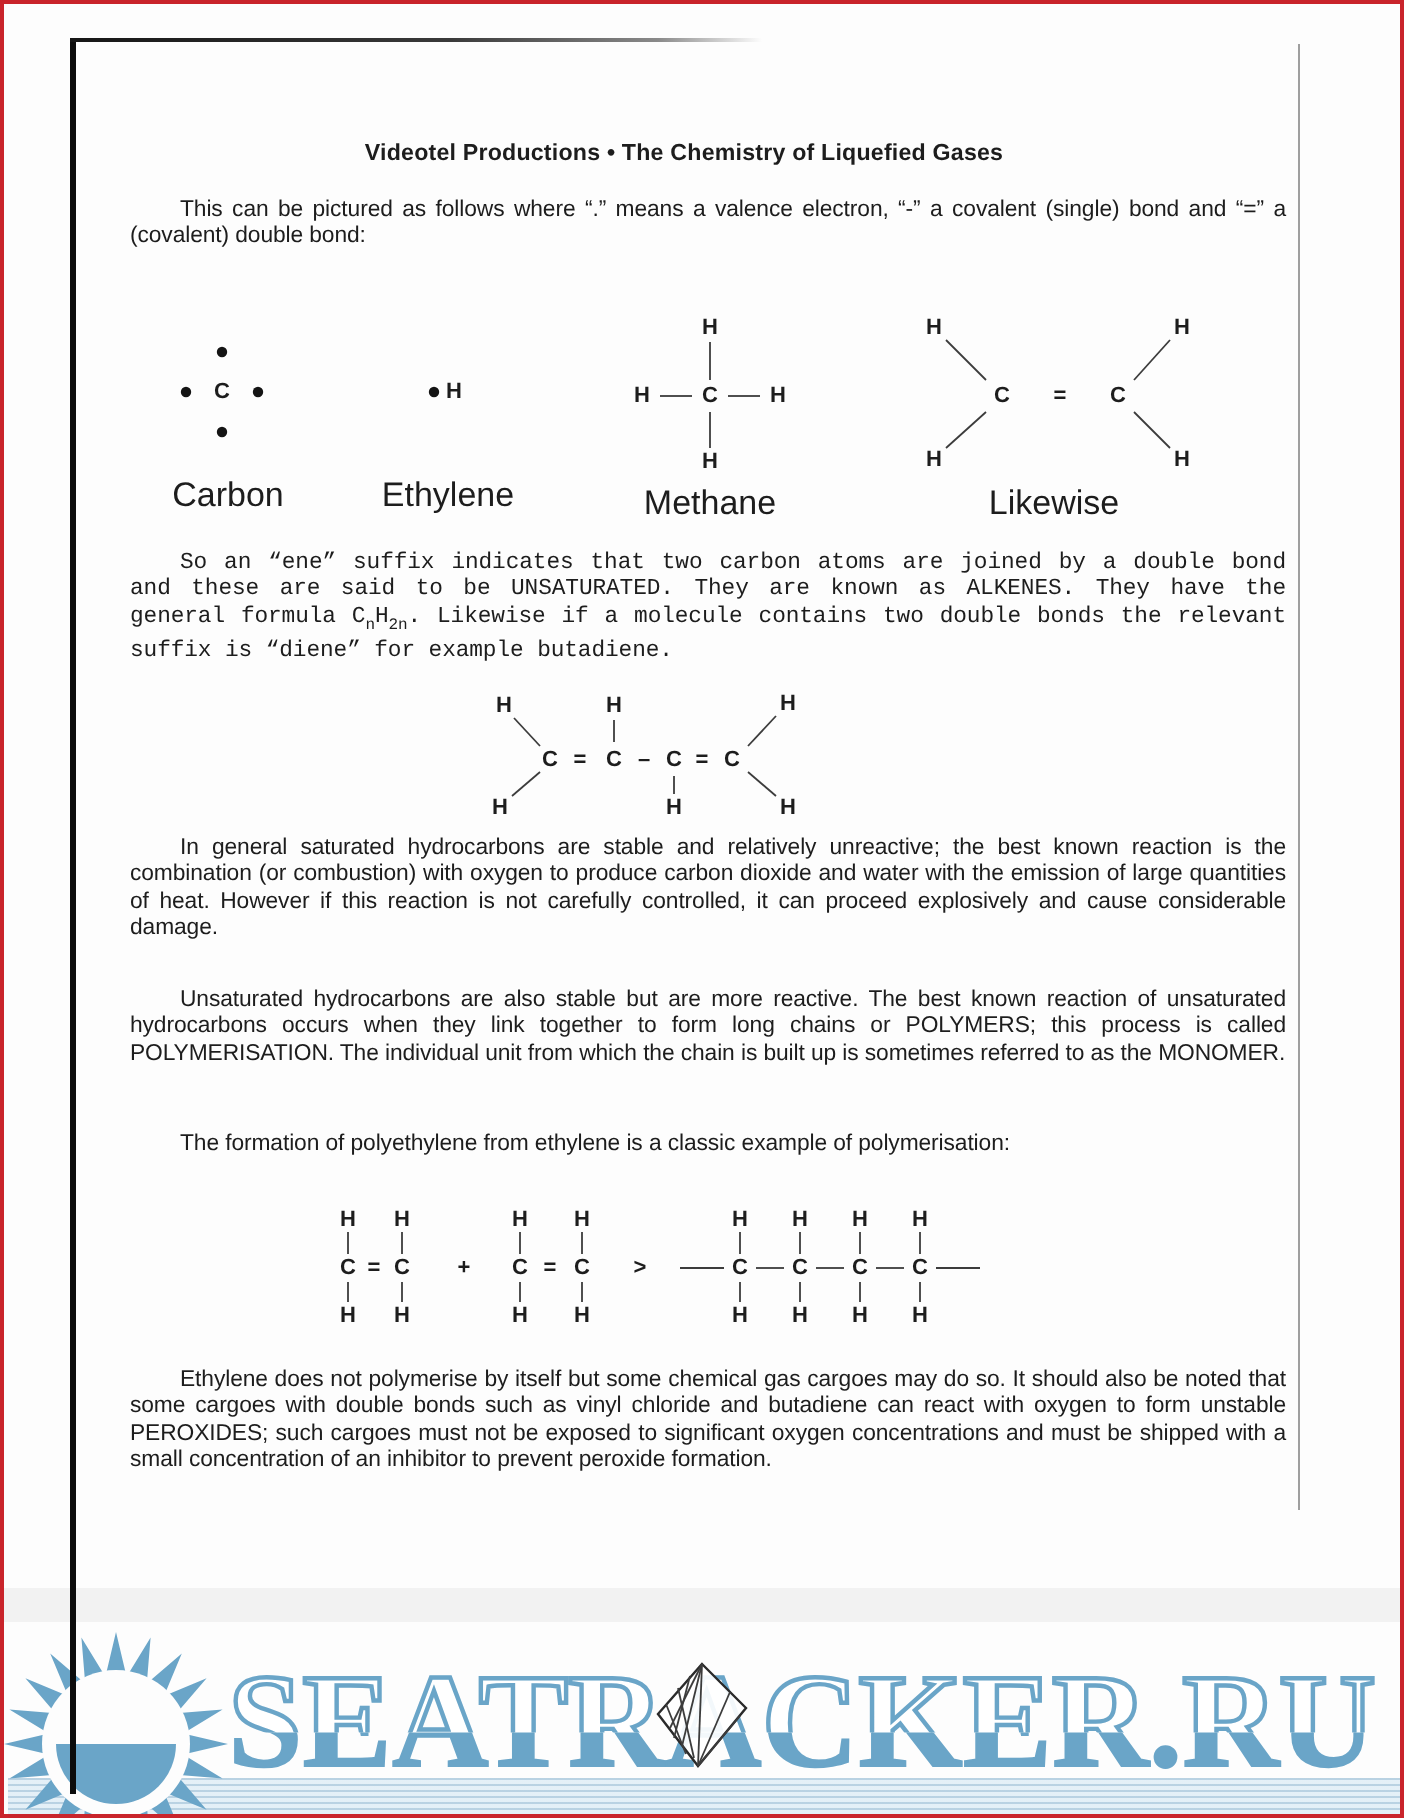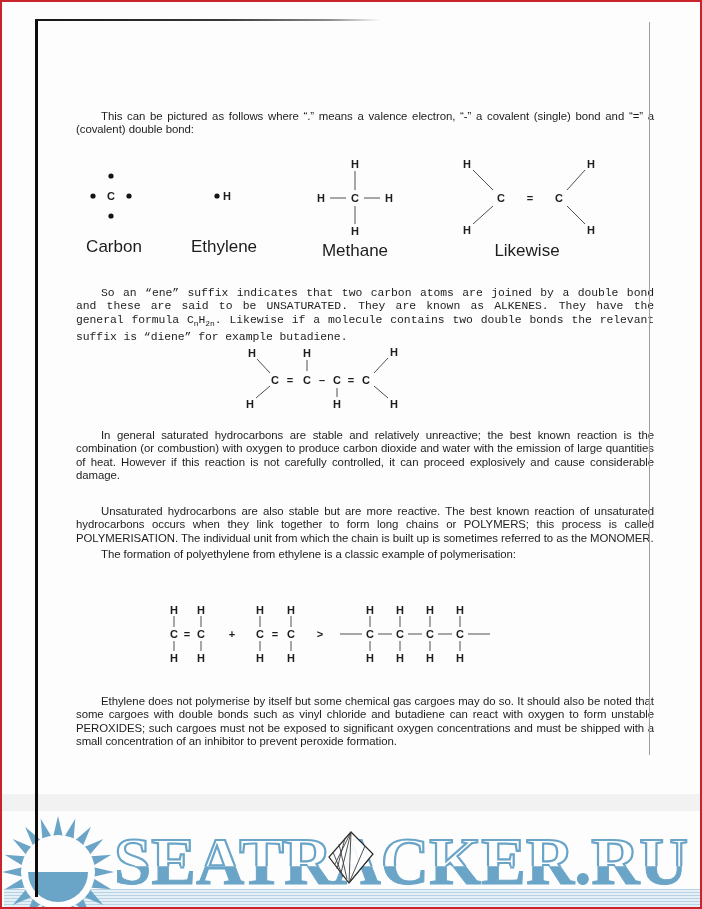--- a/index.html
+++ b/index.html
@@ -9,24 +9,24 @@
     font-family:"Liberation Sans",sans-serif;color:#1d1d1d;
   }
   
   .frame-left{position:absolute;left:33px;top:17px;width:3px;height:878px;background:#0c0c0c;z-index:30;}
   .frame-top{position:absolute;left:33px;top:17px;height:2px;width:346px;
     background:linear-gradient(to right,#161616 0%,#3a3a3a 55%,#8a8a8a 85%,rgba(160,160,160,0) 100%);z-index:30;}
   .frame-right{position:absolute;left:647px;top:20px;width:1px;height:733px;background:#9f9f9f;z-index:30;}
   
   .title{position:absolute;left:33px;top:68px;width:614px;text-align:center;
     font-size:11.6px;font-weight:600;letter-spacing:.1px;}
-  p.body{position:absolute;left:63px;width:578px;margin:11px;text-align:justify;
+  p.body{position:absolute;left:63px;width:578px;margin:0;text-align:justify;
     text-indent:25px;font-size:11.4px;line-height:13.4px;letter-spacing:-.05px;}
   #p1{top:97px;} #p2{top:274px;font-family:Liberation Mono, monospace;} #p3{top:416px;} #p4{top:492px;}
-  #p5{top:535px;} #p6{top:682px;}
+  #p5{top:564px;} #p6{top:682px;}
   sub{font-size:8px;}
   
   .diag{position:absolute;text-align:center;}
   .diag .cap{font-size:17px;font-weight:500;margin-top:1px;}
   svg text{text-anchor:middle;dominant-baseline:central;fill:#1d1d1d;
     font-family:"Liberation Sans",sans-serif;font-size:11px;font-weight:600;}
   svg line{stroke:#3c3c3c;stroke-width:0.9;}
   
   .scanband{position:absolute;left:0;top:792px;width:702px;height:17px;background:#efefef;opacity:.8;z-index:5;}
   .waterband{position:absolute;left:2px;top:887px;width:696px;height:19px;z-index:6;
@@ -38,20 +38,21 @@
   .wm-solid{color:#6aa5c8;-webkit-text-stroke:1px #6aa5c8;clip-path:inset(57% -20px -20px -20px);}
   .gem{position:absolute;left:325px;top:829px;z-index:10;}
 </style>
 </head>
 <body>
 
 <div class="viewport">
 
   <div class="scanband"></div>
 
+  <div class="title">Videotel Productions • The Chemistry of Liquefied Gases</div>
 
   <p class="body" id="p1">This can be pictured as follows where “.” means a valence electron, “-” a covalent (single) bond and “=” a (covalent) double bond:</p>
 
   <div class="diag" style="left:79px;top:158px;width:66px;">
     <svg width="66" height="72" viewBox="0 0 66 72">
       <circle cx="30" cy="16" r="2.6" fill="#141414"></circle>
       <circle cx="12" cy="36" r="2.6" fill="#141414"></circle>
       <circle cx="48" cy="36" r="2.6" fill="#141414"></circle>
       <circle cx="30" cy="56" r="2.6" fill="#141414"></circle>
       <text x="30" y="36">C</text>

